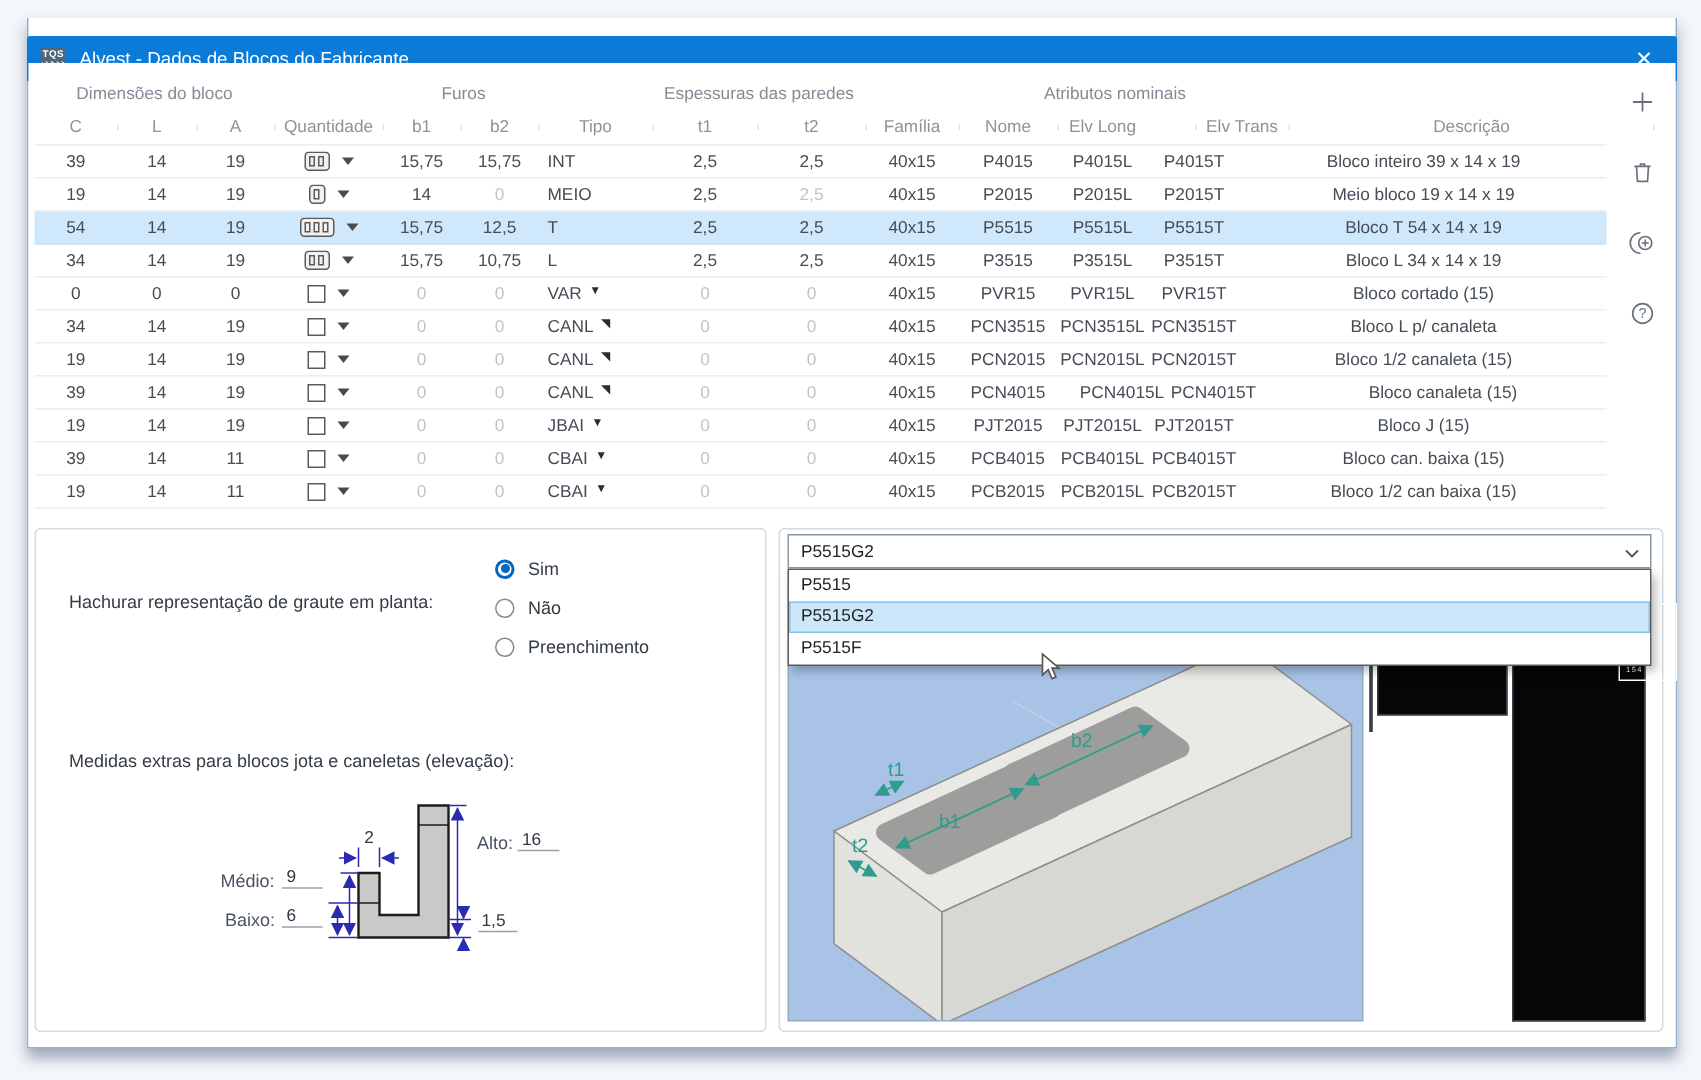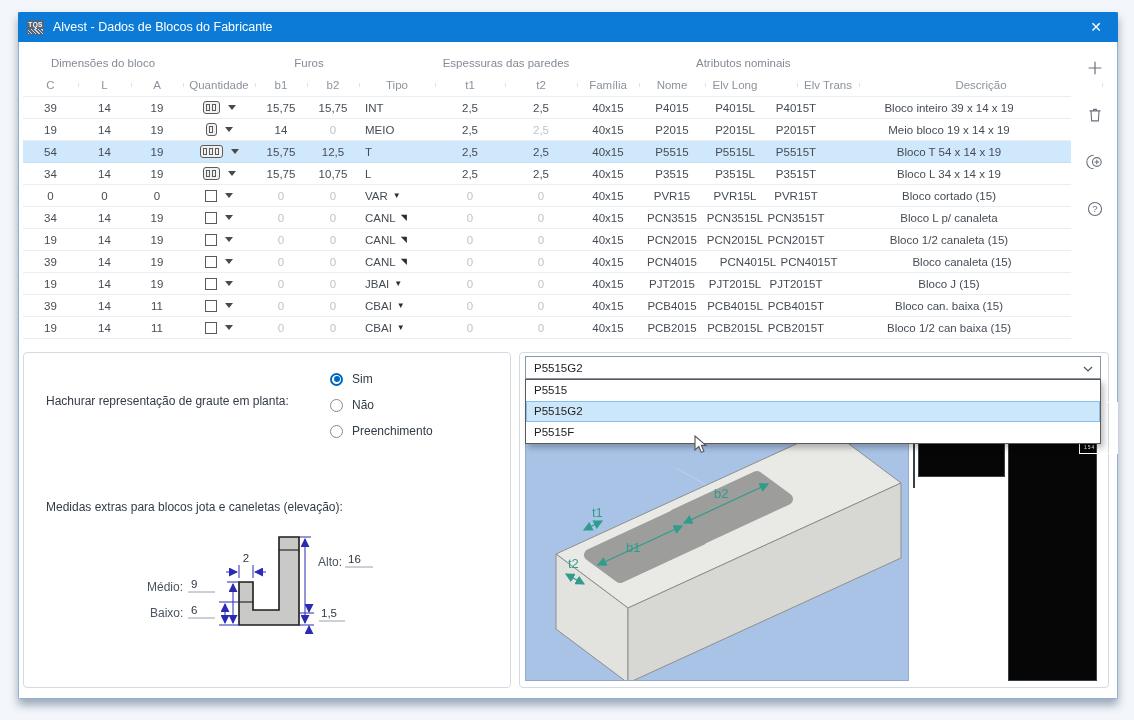--- a/index.html
+++ b/index.html
@@ -9,21 +9,21 @@
     font-family:"Liberation Sans","DejaVu Sans",sans-serif;
     -webkit-font-smoothing:antialiased;
   }
   .dialog{
     position:absolute;left:18px;top:12px;width:1098px;height:686px;
     background:#fff;border:1px solid #8fb2d4;border-top:none;
     box-shadow:0 6px 9px rgba(70,90,120,.5);
     border-radius:0 0 2px 2px;
   }
   
-  .titlebar{position:absolute;left:-1px;top:0;right:-1px;height:30px;background:#0c7bd8;
+  .titlebar{position:absolute;left:-1px;top:12px;right:-1px;height:30px;background:#0c7bd8;
     display:flex;align-items:center;padding-left:9px;border-radius:2px 2px 0 0}
   .appicon{width:17px;height:15px;background:#51667b;border-radius:2px;color:#fff;
     font-size:6.5px;font-weight:bold;display:flex;align-items:flex-start;justify-content:center;
     letter-spacing:.3px;position:relative;padding-top:1px;box-sizing:border-box}
   .appicon::after{content:"";position:absolute;left:1px;right:1px;bottom:1px;height:5px;
     background:repeating-linear-gradient(45deg,#cfd8e0 0 1px,transparent 1px 2.5px)}
   .wtitle{color:#fff;font-size:12.5px;margin-left:9px}
   .closebtn{position:absolute;right:0;top:0;width:44px;height:30px;display:flex;
     align-items:center;justify-content:center;color:#fff;font-size:14px;cursor:default}
   
@@ -34,21 +34,21 @@
   .group{text-align:center;box-sizing:border-box;flex-shrink:0}
   .group.g-last{text-align:left;padding-left:119px}
   .hcell{text-align:center;position:relative;flex-shrink:0;color:#8b939e}
   .hcell+.hcell::before{content:'';position:absolute;left:0;top:4px;bottom:4px;width:1px;background:#dfe3e8}
   .hcell:last-child::after{content:'';position:absolute;right:0;top:4px;bottom:4px;width:1px;background:#dfe3e8}
   #rows{border-top:1px solid #ebedf0}
   .row{display:flex;height:21px;align-items:center;border-bottom:1px solid #ebedf0;
     font-size:11.5px;color:#454c55}
   .row.selected{background:#cfe8fb;border-bottom-color:#c3e2f8}
   .cell{text-align:center;overflow:hidden;white-space:nowrap;flex-shrink:0;box-sizing:border-box}
-  .cell.tipo{display:flex;align-items:center;gap:5px;justify-content:flex-start;padding-left:6px}
+  .cell.tipo{display:flex;gap:5px;justify-content:flex-start;padding-left:6px}
   .cell.muted{color:#bdc4cb}
   .qcell{display:flex;align-items:center;justify-content:center;gap:8px}
   .qicon{height:13px;border:1.5px solid #5a5a5a;border-radius:3px;display:inline-flex;
     align-items:center;justify-content:center;gap:2px;padding:0 2.5px;background:#f1f1f1;box-sizing:border-box}
   .qsq{width:4px;height:7px;border:1px solid #5a5a5a;background:#f1f1f1;box-sizing:border-box}
   .qempty{width:12px;height:12px;border:1.5px solid #5a5a5a;box-sizing:border-box;background:#fff}
   .qarrow{width:0;height:0;border-left:4.5px solid transparent;border-right:4.5px solid transparent;
     border-top:5.5px solid #4a4a4a}
   .tipo-arrow{font-size:8px;color:#2d2d2d;line-height:1}
   

